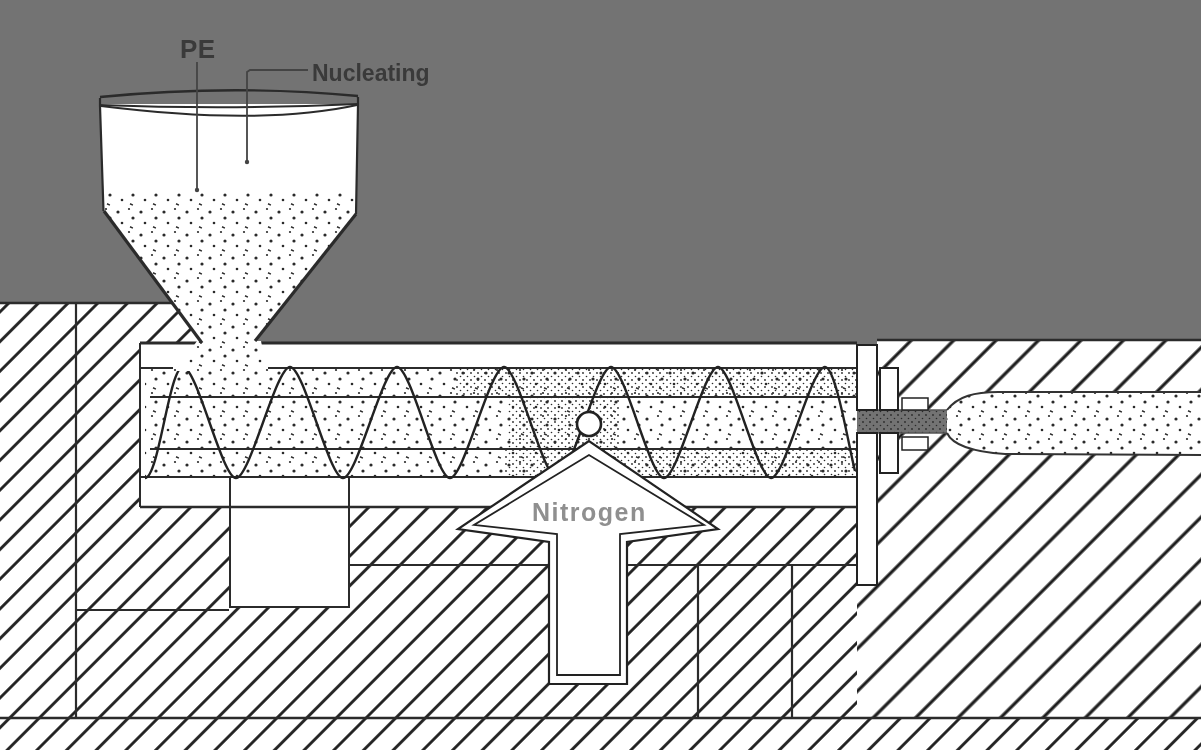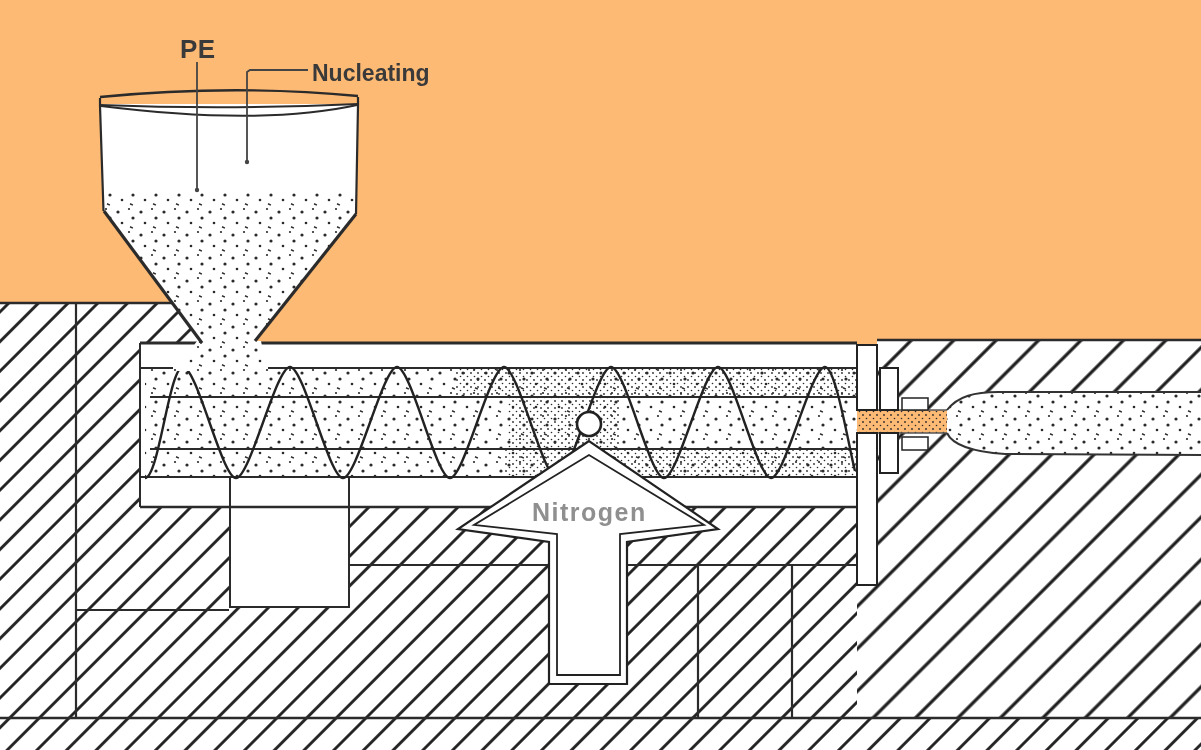--- a/index.html
+++ b/index.html
@@ -1,16 +1,16 @@
 <!DOCTYPE html>
 <html><head>
 <meta charset="utf-8">
 <style>
   html,body{margin:0;padding:0;background:#ffffff;}
-  #stage{position:relative;width:1201px;height:750px;background:#fdba74;overflow:hidden;
+  #stage{position:relative;width:1201px;height:750px;background:#737373;overflow:hidden;
          font-family:"Liberation Sans", sans-serif;}
   svg{position:absolute;left:0;top:0;}
   text{font-family:"Liberation Sans", sans-serif;}
   .lbl{font-weight:bold;}
 </style>
 </head>
 <body>
 
 <div id="stage">
 <svg width="1201" height="750" viewBox="0 0 1201 750">

